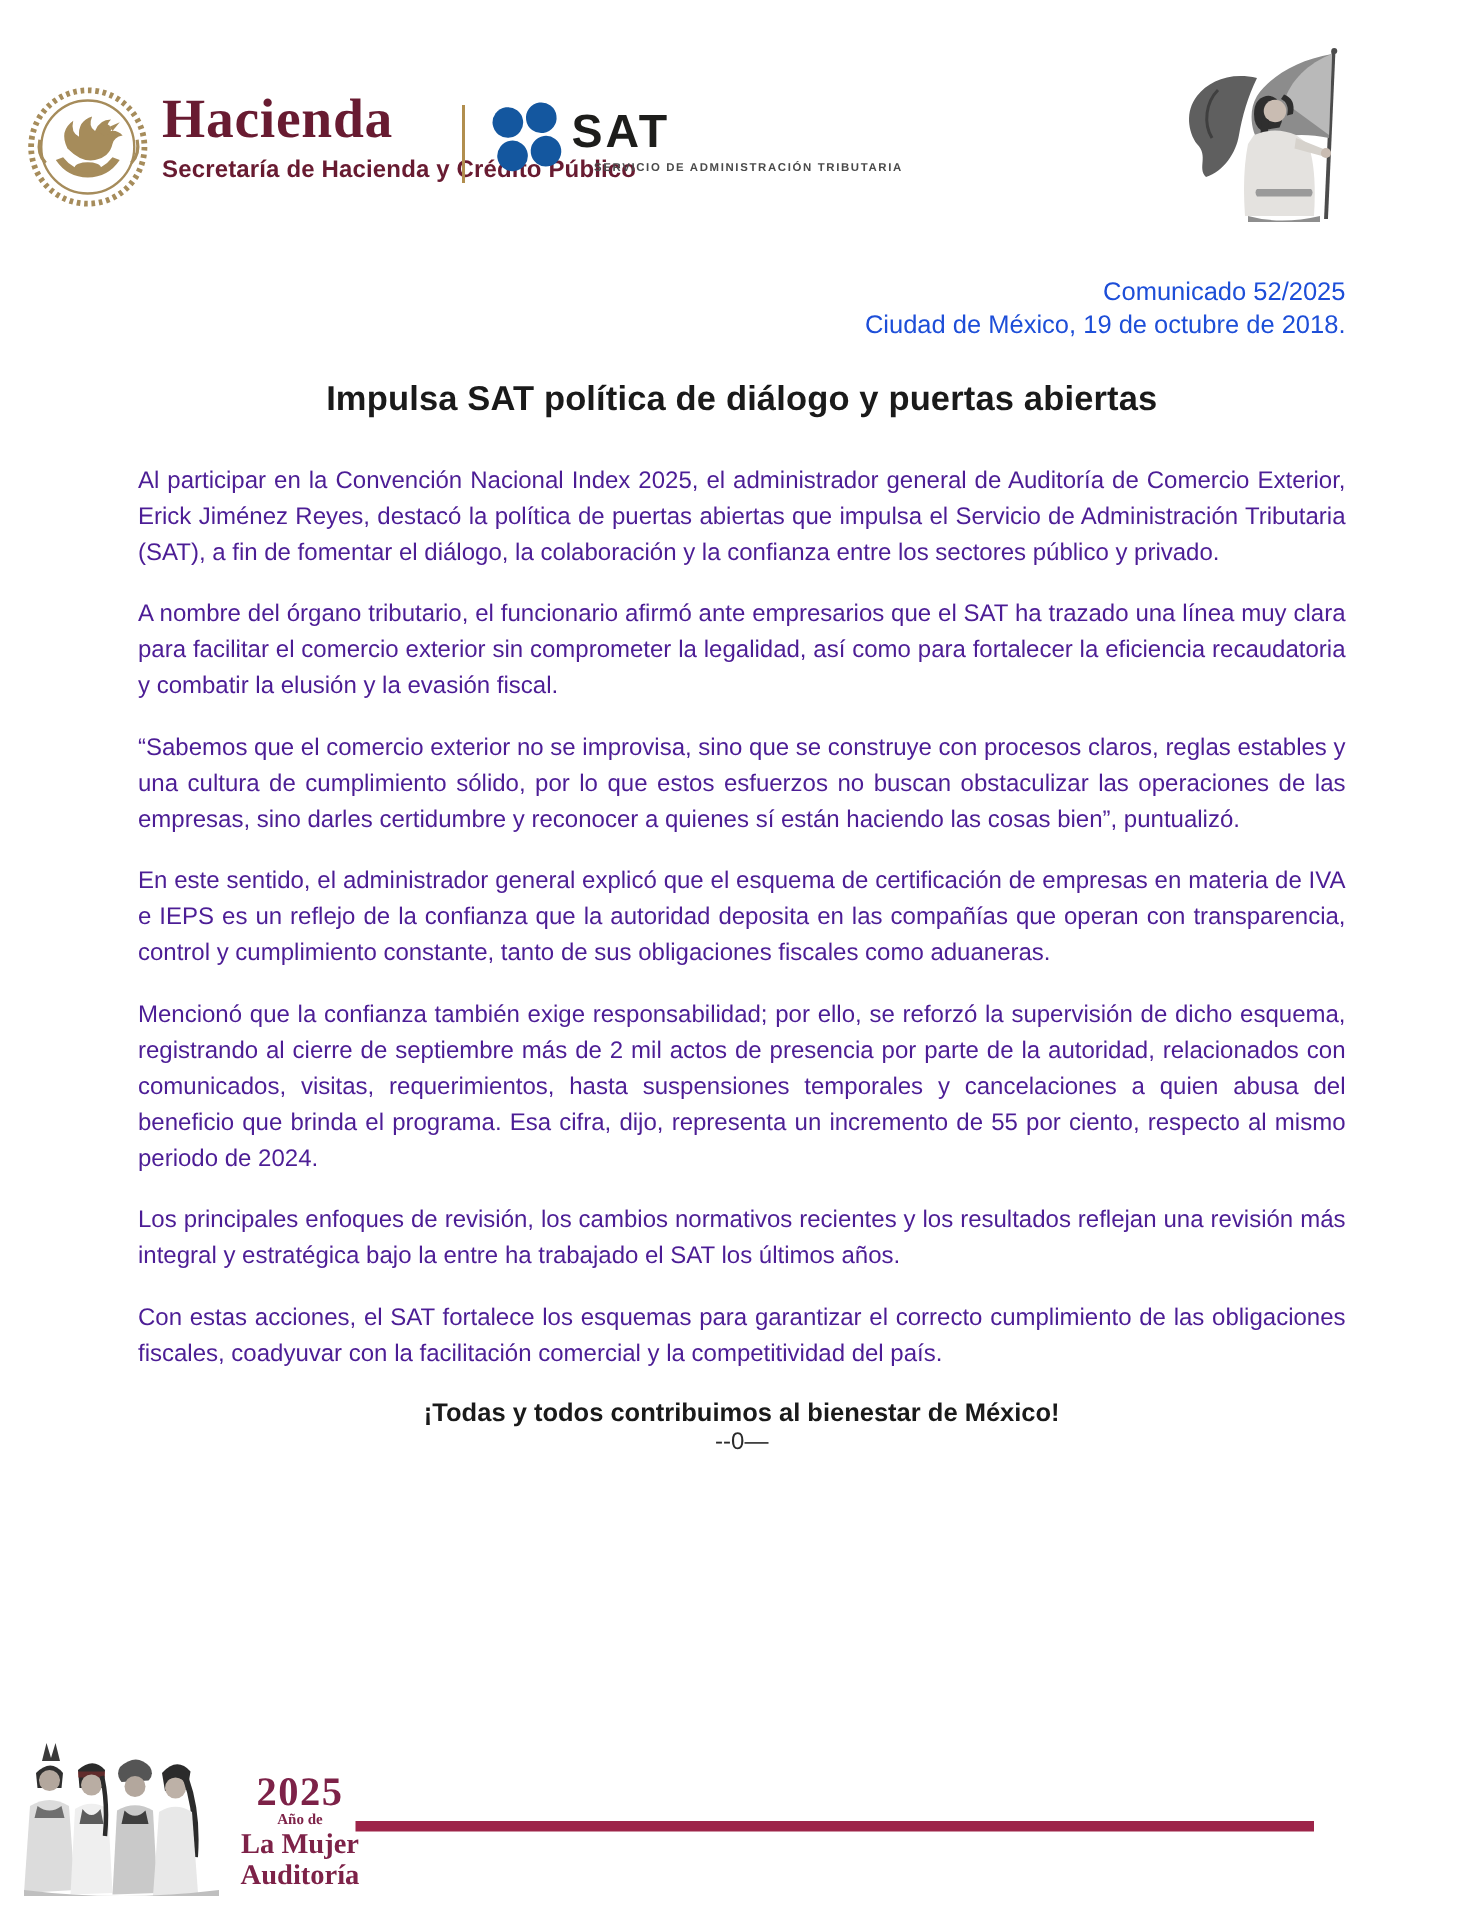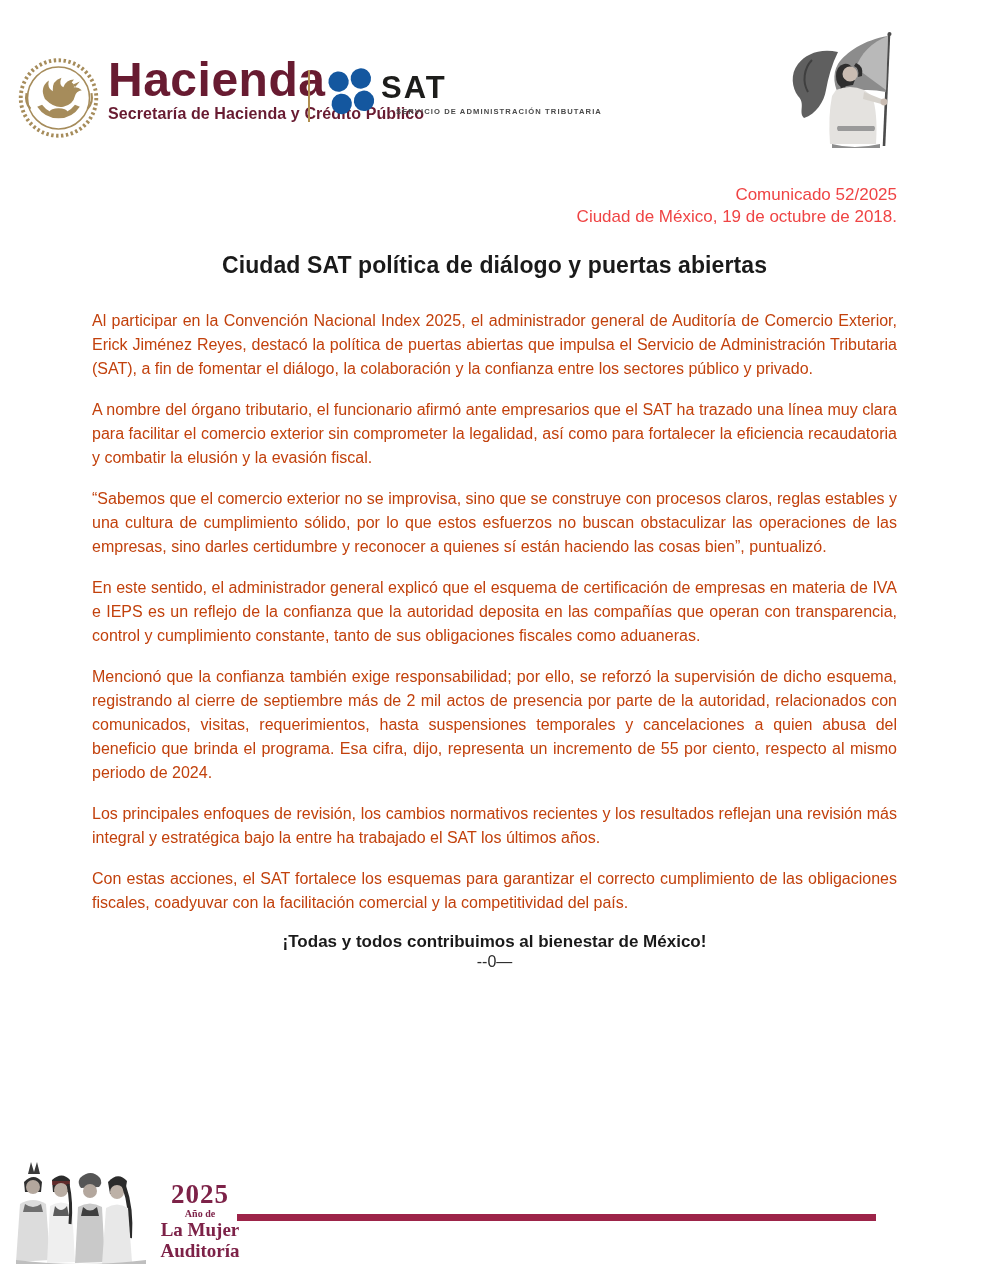--- a/index.html
+++ b/index.html
@@ -8,50 +8,50 @@
     width:989px;height:1280px;
     background:#ffffff;
     font-family:"Liberation Sans", sans-serif;
     color:#222222;
     overflow:hidden;
   }
   
   .emblem{position:absolute;left:13px;top:56px;width:92px;height:84px;}
   .hacienda-text{position:absolute;left:108px;top:58px;}
   .hacienda-brand{
-    font-family:Liberation Sans, sans-serif;
-    font-weight:bold;font-size:48px;line-height:44px;
+    font-family:Liberation Serif, serif;
+    font-weight:bold;font-size:37px;line-height:44px;
     color:#681b31;letter-spacing:0.5px;
   }
   .hacienda-sub{
     font-size:16px;font-weight:bold;color:#681b31;
     margin-top:3px;letter-spacing:0.1px;
   }
   .logo-sep{position:absolute;left:308px;top:70px;width:2px;height:52px;background:#b18e4e;}
   .sat-logo{position:absolute;left:326px;top:66px;width:50px;height:50px;}
   .sat-brand{
     position:absolute;left:381px;top:70px;
     font-size:31px;font-weight:800;color:#1d1d1b;letter-spacing:2px;
   }
   .sat-sub{
     position:absolute;left:396px;top:107px;
     font-size:7.6px;font-weight:bold;color:#4a4a4a;letter-spacing:1.1px;
   }
   .flag-illustration{position:absolute;left:768px;top:30px;width:168px;height:124px;}
 
   
   .doc-body{position:absolute;left:92px;top:184px;width:805px;}
-  .meta{ text-align:right;font-size:17px;line-height:22px;color:#ef4444;}
+  .meta{ text-align:right;font-size:17px;line-height:22px;color:#1d4ed8;}
   .doc-title{
     text-align:center;font-size:23px;font-weight:bold;color:#1a1a1a;
     margin-top:24px;margin-bottom:30px;letter-spacing:0.1px;
   }
   .doc-body p.para{
     margin:0 0 17px 0;
-    font-size:16px;line-height:24px;color:#c2410c;
+    font-size:16px;line-height:24px;color:#4c1d95;
     text-align:justify;
   }
   .slogan{
     text-align:center;font-weight:bold;font-size:17px;color:#1a1a1a;
     margin-top:13px;
   }
   .end-mark{text-align:center;font-size:16px;color:#2a2a2a;margin-top:1px;}
 
   
   .footer-women{position:absolute;left:12px;top:1160px;width:142px;height:104px;}
@@ -120,21 +120,21 @@
     <path d="M70 96 l36 0 q2 2 0 5 l-36 0 q-2 -3 0 -5 z" fill="#9a9a9a"></path>
     <path d="M64 114 q22 6 48 0 l0 4 l-48 0 z" fill="#8e8e8e"></path>
   </svg>
 
   <div class="doc-body">
     <div class="meta">
       <div>Comunicado 52/2025</div>
       <div>Ciudad de México, 19 de octubre de 2018.</div>
     </div>
 
-    <div class="doc-title">Ciudad SAT política de diálogo y puertas abiertas</div>
+    <div class="doc-title">Impulsa SAT política de diálogo y puertas abiertas</div>
 
     <p class="para">Al participar en la Convención Nacional Index 2025, el administrador general de Auditoría de Comercio Exterior, Erick Jiménez Reyes, destacó la política de puertas abiertas que impulsa el Servicio de Administración Tributaria (SAT), a fin de fomentar el diálogo, la colaboración y la confianza entre los sectores público y privado.</p>
     <p class="para">A nombre del órgano tributario, el funcionario afirmó ante empresarios que el SAT ha trazado una línea muy clara para facilitar el comercio exterior sin comprometer la legalidad, así como para fortalecer la eficiencia recaudatoria y combatir la elusión y la evasión fiscal.</p>
     <p class="para">“Sabemos que el comercio exterior no se improvisa, sino que se construye con procesos claros, reglas estables y una cultura de cumplimiento sólido, por lo que estos esfuerzos no buscan obstaculizar las operaciones de las empresas, sino darles certidumbre y reconocer a quienes sí están haciendo las cosas bien”, puntualizó.</p>
     <p class="para">En este sentido, el administrador general explicó que el esquema de certificación de empresas en materia de IVA e IEPS es un reflejo de la confianza que la autoridad deposita en las compañías que operan con transparencia, control y cumplimiento constante, tanto de sus obligaciones fiscales como aduaneras.</p>
     <p class="para">Mencionó que la confianza también exige responsabilidad; por ello, se reforzó la supervisión de dicho esquema, registrando al cierre de septiembre más de 2 mil actos de presencia por parte de la autoridad, relacionados con comunicados, visitas, requerimientos, hasta suspensiones temporales y cancelaciones a quien abusa del beneficio que brinda el programa. Esa cifra, dijo, representa un incremento de 55 por ciento, respecto al mismo periodo de 2024.</p>
     <p class="para">Los principales enfoques de revisión, los cambios normativos recientes y los resultados reflejan una revisión más integral y estratégica bajo la entre ha trabajado el SAT los últimos años.</p>
     <p class="para">Con estas acciones, el SAT fortalece los esquemas para garantizar el correcto cumplimiento de las obligaciones fiscales, coadyuvar con la facilitación comercial y la competitividad del país.</p>
 
     <div class="slogan">¡Todas y todos contribuimos al bienestar de México!</div>

